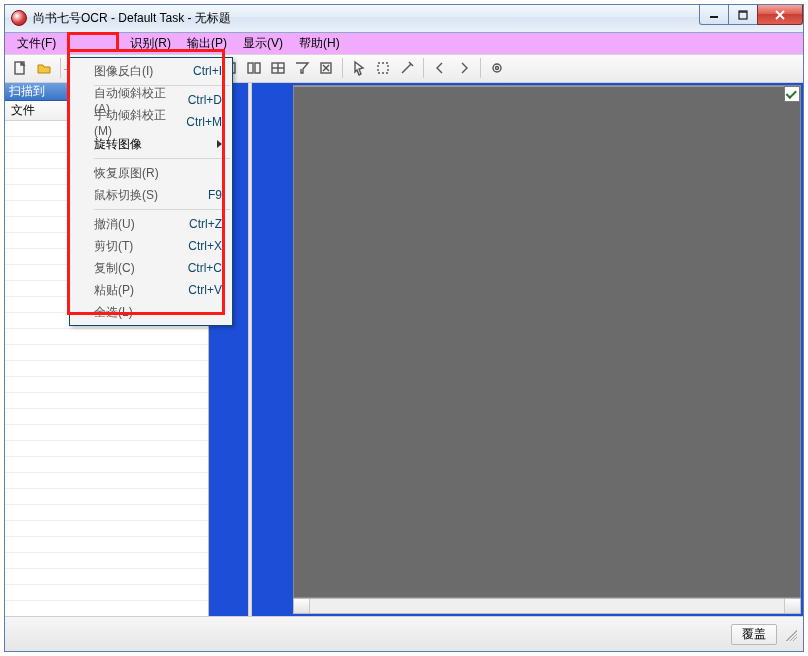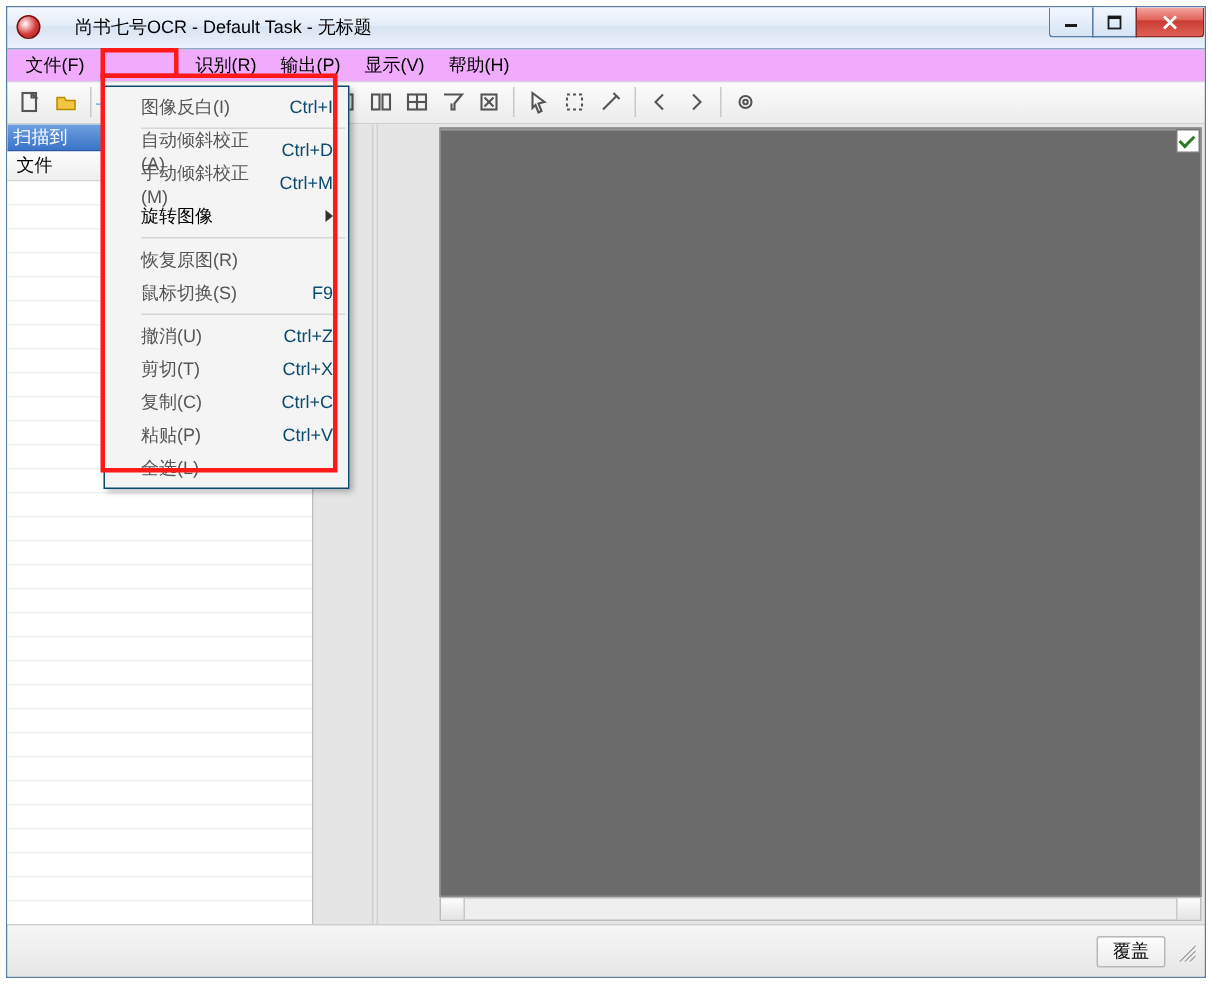--- a/index.html
+++ b/index.html
@@ -23,21 +23,20 @@
   }
 
   
   .titlebar {
     height: 28px;
     background: linear-gradient(#f6f9fd, #e3ecf7 45%, #d8e4f2 46%, #eaf1fa);
     border-bottom: 1px solid #8ea9c8;
     display:flex; align-items:center;
     padding-left:6px;
     position: relative;
-    gap: 17px;
   }
   .appicon {
     width:16px; height:16px; border-radius:50%;
     background: radial-gradient(circle at 35% 35%, #fff, #d63a3a 55%, #9a1e1e);
     border:1px solid #7a0c0c;
     margin-right:6px;
     flex:0 0 auto;
   }
   .title-text {
     color:#000; font-size:12px;
@@ -100,21 +99,21 @@
   }
   .tsep {
     width:1px; height:20px; background:#c8c8c8; margin:0 3px;
   }
 
   
   .client {
     flex:1 1 auto;
     display:flex;
     min-height:0;
-    background: #e5e5e5;
+    background: #1d4ed8;
     gap: 39px;
   }
   .leftpane {
     width: 204px;
     border-right: 1px solid #bdbdbd;
     display:flex; flex-direction:column;
     background:#fff;
   }
   .leftheader {
     height:18px;

